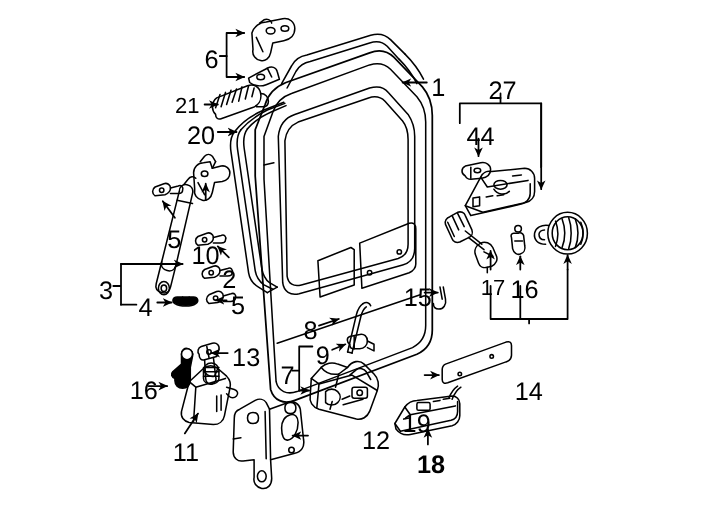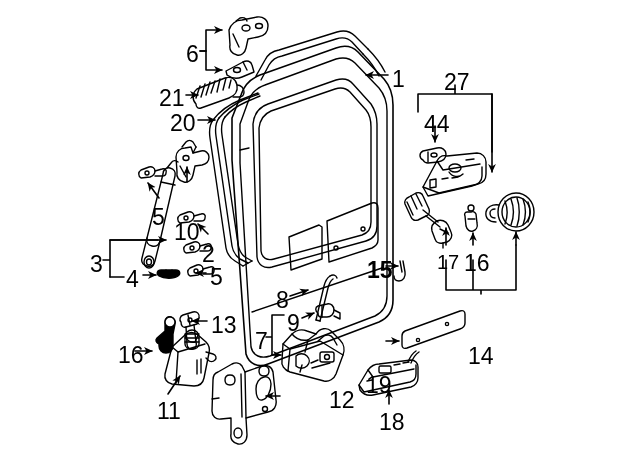--- a/index.html
+++ b/index.html
@@ -411,35 +411,35 @@
 
         <path d="M389,404 L389,390" marker-end="url(#ar)"></path>
       </g>
     </g>
   </svg>
 
   <div class="callout" style="left:186px;top:43px;font-size:23px;">6</div>
   <div class="callout" style="left:392px;top:68px;font-size:23px;">1</div>
   <div class="callout" style="left:444px;top:71px;font-size:23px;">27</div>
   <div class="callout" style="left:424px;top:113px;font-size:23px;">44</div>
-  <div class="callout" style="left:159px;top:87px;font-size:23px;">21</div>
+  <div class="callout" style="left:159px;top:87px;font-size:20px;">21</div>
   <div class="callout" style="left:170px;top:112px;font-size:23px;">20</div>
   <div class="callout" style="left:152px;top:206px;font-size:23px;">5</div>
   <div class="callout" style="left:174px;top:189px;font-size:23px;margin-top:32px;">10</div>
   <div class="callout" style="left:202px;top:243px;font-size:23px;">2</div>
   <div class="callout" style="left:90px;top:253px;font-size:23px;">3</div>
   <div class="callout" style="left:126px;top:268px;font-size:23px;">4</div>
   <div class="callout" style="left:210px;top:266px;font-size:23px;">5</div>
-  <div class="callout" style="left:367px;top:259px;font-size:23px;font-weight:bold;">15</div>
+  <div class="callout" style="left:367px;top:259px;font-size:23px;">15</div>
   <div class="callout" style="left:437px;top:252px;font-size:20px;">17</div>
   <div class="callout" style="left:464px;top:252px;font-size:23px;">16</div>
   <div class="callout" style="left:468px;top:301px;font-size:23px;margin-top:44px;">14</div>
   <div class="callout" style="left:276px;top:289px;font-size:23px;">8</div>
   <div class="callout" style="left:287px;top:312px;font-size:23px;">9</div>
   <div class="callout" style="left:255px;top:330px;font-size:23px;">7</div>
   <div class="callout" style="left:211px;top:314px;font-size:23px;">13</div>
   <div class="callout" style="left:118px;top:344px;font-size:23px;">16</div>
   <div class="callout" style="left:157px;top:400px;font-size:23px;text-align:center;">11</div>
   <div class="callout" style="left:284px;top:389px;font-size:23px;margin-left:45px;">12</div>
   <div class="callout" style="left:366px;top:334px;font-size:23px;margin-top:40px;">19</div>
-  <div class="callout" style="left:379px;top:411px;font-size:23px;">18</div>
+  <div class="callout" style="left:379px;top:411px;font-size:23px;font-weight:bold;">18</div>
 
 </div>
 
 </body></html>

